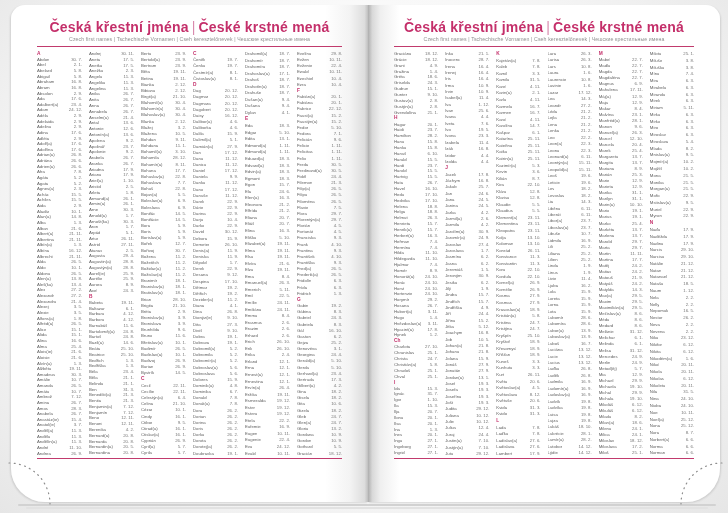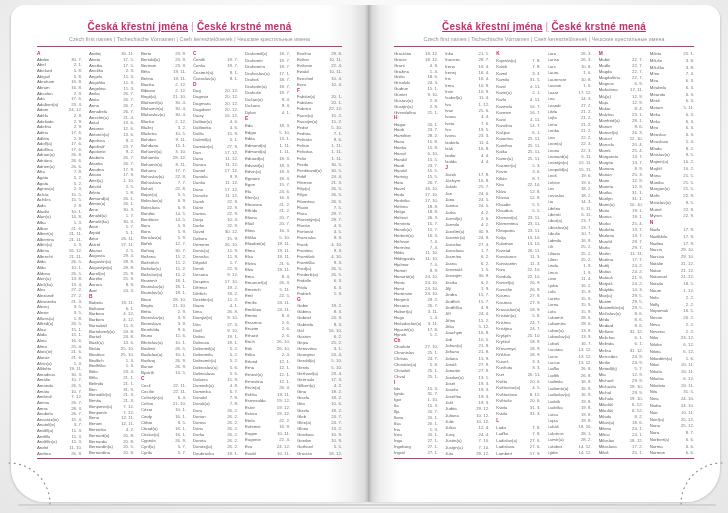--- a/index.html
+++ b/index.html
@@ -21,21 +21,21 @@
     box-shadow:-1px 1px 2px rgba(0,0,0,0.12);
   }
   .page-right{
     left:368px;width:352px;
     border-radius:0 14px 34px 0;
     background:linear-gradient(to right,#adadad 0%,#d8d8d8 1.2%,#efefef 3.5%,#ffffff 9%,#ffffff 100%);
     box-shadow:1px 1px 2px rgba(0,0,0,0.12);
   }
   .pg-header{padding-top:16px;text-align:center;}
   .pg-title{
-    font-size:10px;font-weight:bold;color:#c42f6a;letter-spacing:0.2px;line-height:12px;text-decoration:underline;
+    font-size:14px;font-weight:bold;color:#c42f6a;letter-spacing:0.2px;line-height:12px;
   }
   .pg-title .sep{font-weight:normal;color:#d98bae;padding:0 3px;}
   .pg-subtitle{
     margin-top:3px;font-size:5.2px;color:#8f8f8f;letter-spacing:0.1px;
   }
   .rule{border:none;border-top:1px solid #c13a6d;margin:4px 26px 0 26px;height:0;}
   .rule-bottom{margin-top:2px;}
   .cols{
     display:flex;gap:7px;margin:4px 26px 0 26px;height:405px;overflow:hidden;
   }

